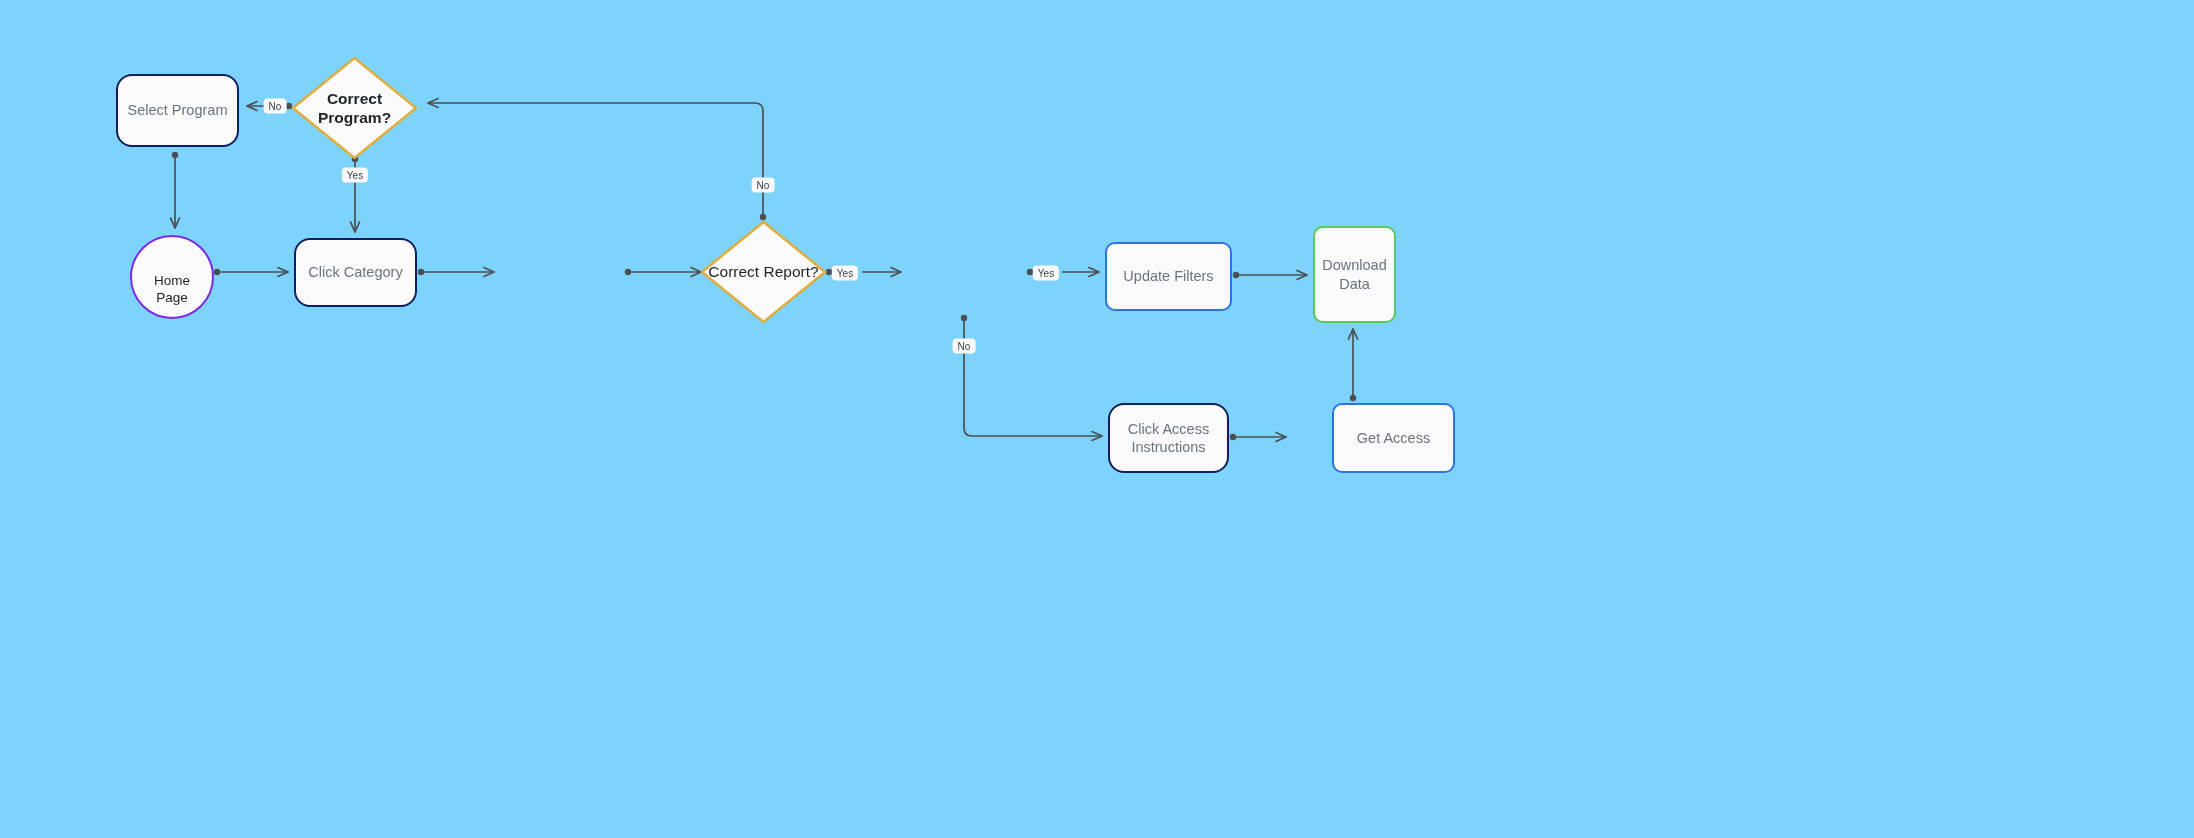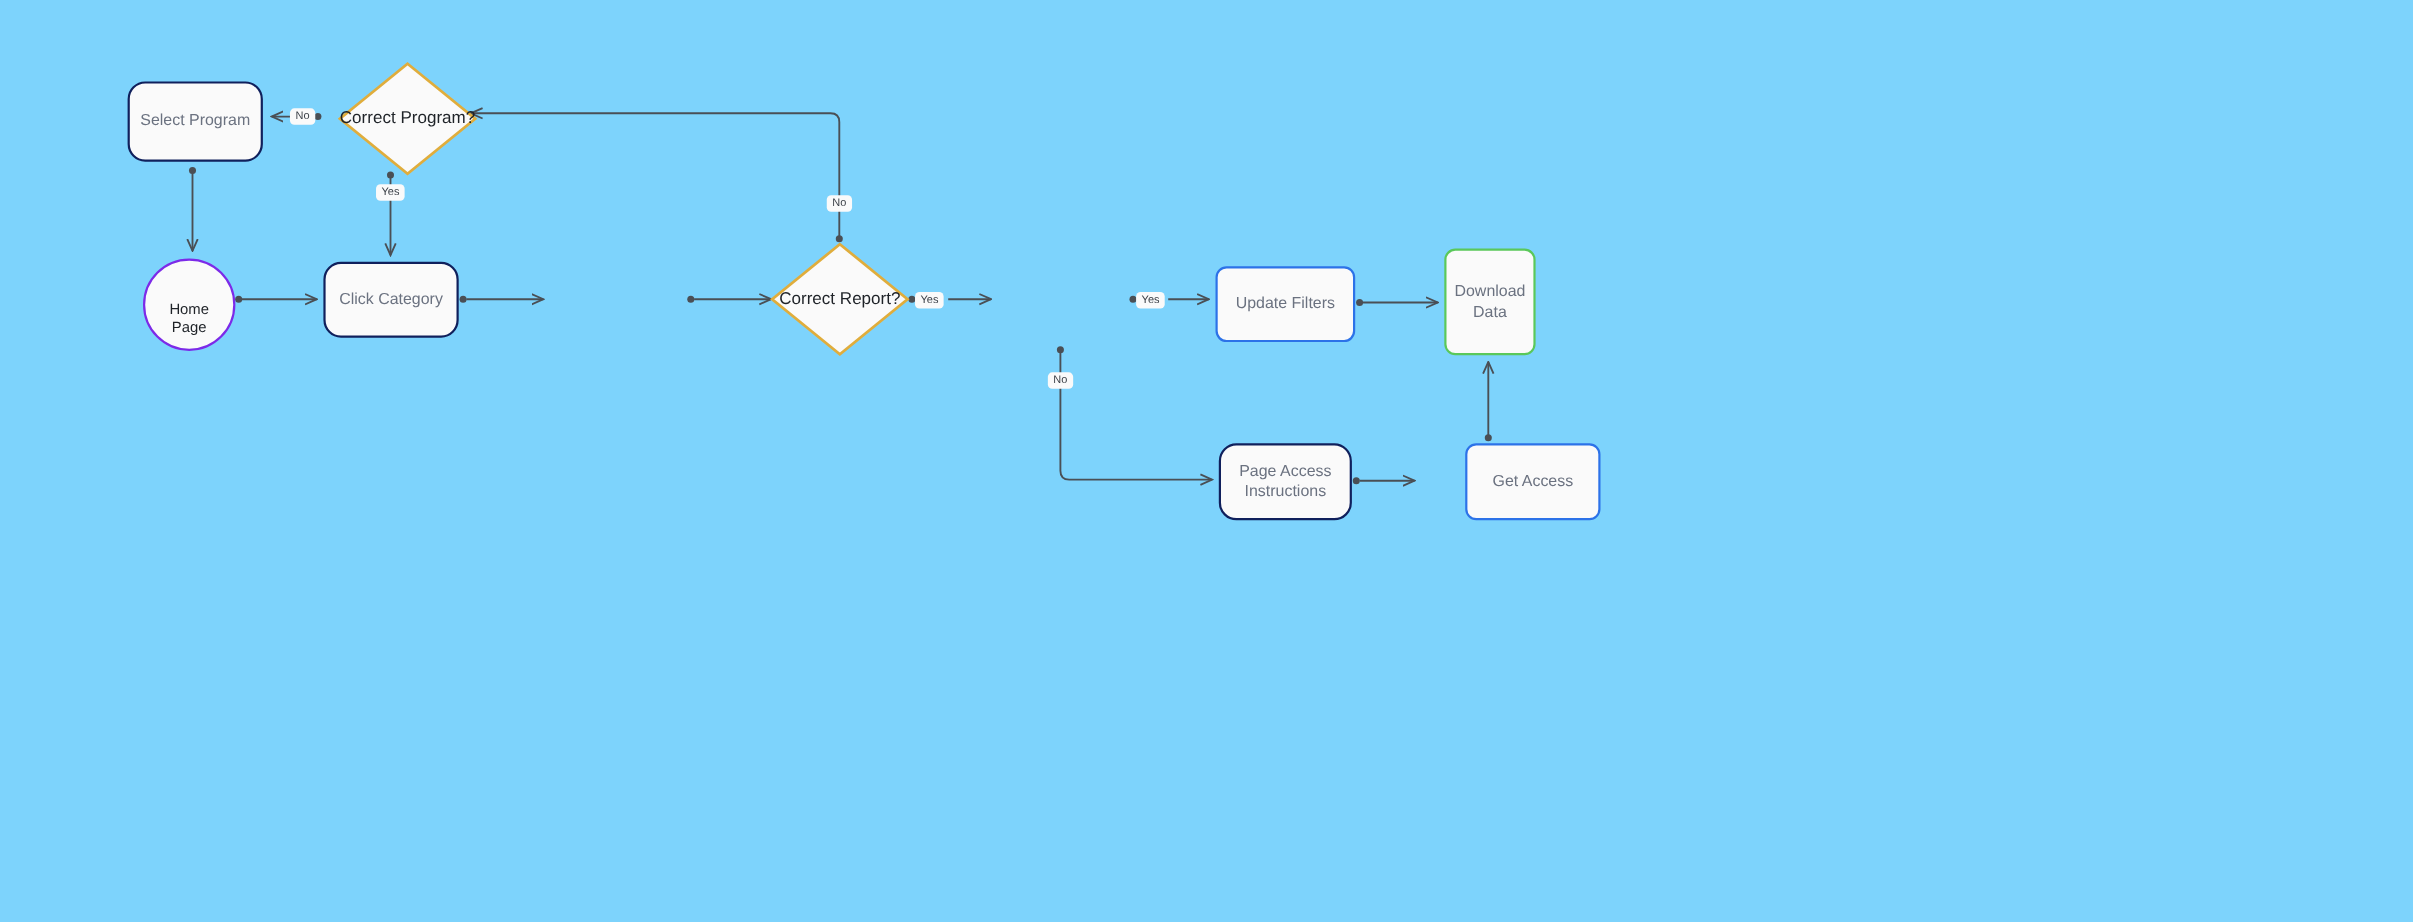--- a/index.html
+++ b/index.html
@@ -182,21 +182,21 @@
         <line x1="1353" y1="396" x2="1353" y2="329" marker-end="url(#arrow)"></line>
       </g>
 
     </g>
   </svg>
 
   <div class="node rect navy" style="left:116px; top:74px; width:123px; height:73px;">
     <span class="label lbl-grey">Select Program</span>
   </div>
 
-  <div class="node diamond" style="left:307px; top:56px; width:127px; height:104px;">
+  <div class="node diamond" style="left:291px; top:56px; width:127px; height:104px;font-weight:bold;">
     <svg class="dshape" viewBox="0 0 127 104" preserveAspectRatio="none">
       <polygon points="63.5,2 125,52 63.5,102 2,52" fill="#fafafa" stroke="#e0ad3c" stroke-width="2.5"></polygon>
     </svg>
     <span class="label lbl-dark">Correct Program?</span>
   </div>
 
   <div class="node circle" style="left:130px; top:235px; width:84px; height:84px;">
     <span class="label lbl-dark" style="font-size:13.5px;margin-top:26px;">Home
 Page</span>
   </div>
@@ -216,21 +216,21 @@
 
   <div class="node rect rect-sq blue" style="left:1105px; top:242px; width:127px; height:69px;">
     <span class="label lbl-grey">Update Filters</span>
   </div>
 
   <div class="node rect rect-sq green" style="left:1313px; top:226px; width:83px; height:97px;">
     <span class="label lbl-grey">Download Data</span>
   </div>
 
   <div class="node rect navy" style="left:1108px; top:403px; width:121px; height:70px;">
-    <span class="label lbl-grey">Page Access
+    <span class="label lbl-grey">Click Access
 Instructions</span>
   </div>
 
   <div class="node rect rect-sq blue" style="left:1292px; top:403px; width:123px; height:70px;margin-left:40px;">
     <span class="label lbl-grey">Get Access</span>
   </div>
 
   <div class="edge-label" style="left:275px; top:106px;">No</div>
 
   <div class="edge-label" style="left:355px; top:175px;">Yes</div>

